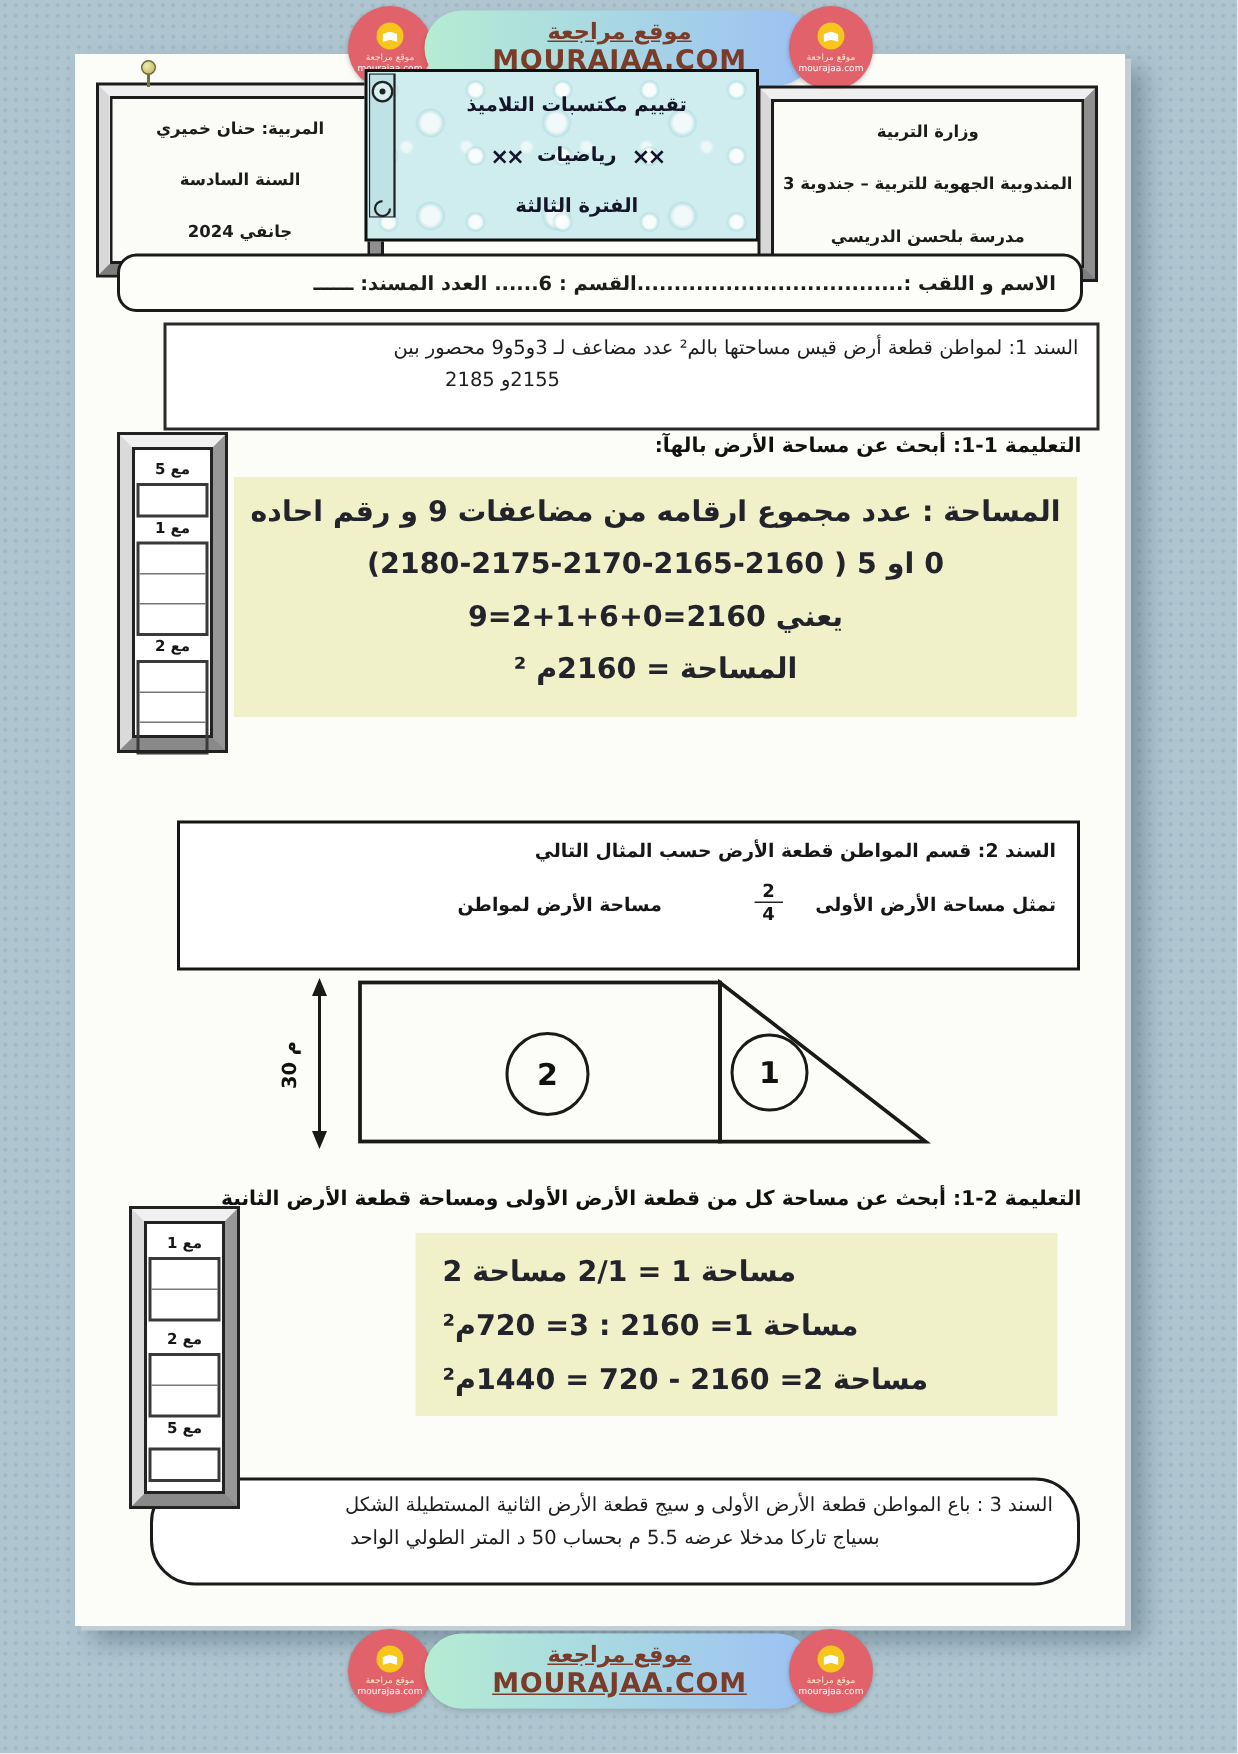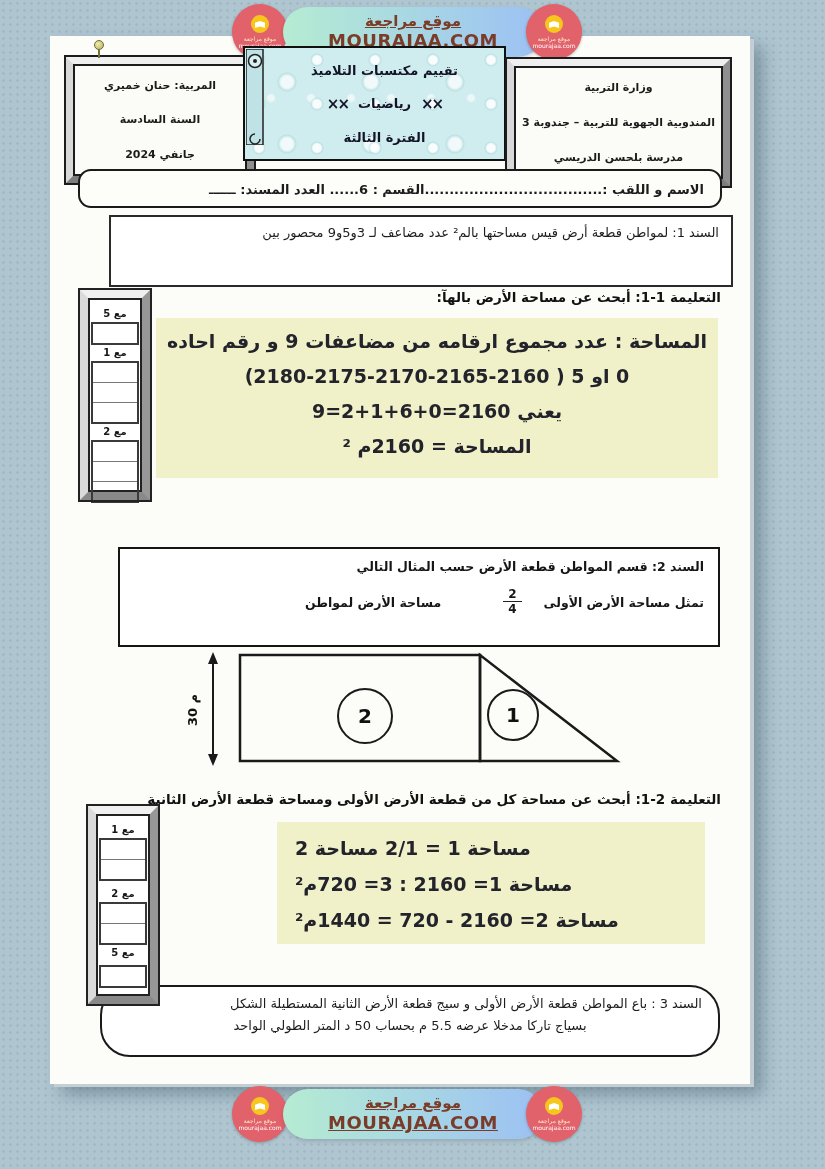--- a/index.html
+++ b/index.html
@@ -157,20 +157,21 @@
       <span>وزارة التربية</span>
       <span>المندوبية الجهوية للتربية – جندوبة 3</span>
       <span>مدرسة بلحسن الدريسي</span>
     </div>
   </div>
 
   <div class="student-line rtl">الاسم و اللقب :....................................القسم : 6...... العدد المسند: ــــــ</div>
 
   <div class="ex1-box rtl">
     <div>السند 1: لمواطن قطعة أرض قيس مساحتها بالم²  عدد مضاعف لـ 3و5و9 محصور بين</div>
+    <div class="ex1-l2">2155و 2185</div>
   </div>
   <div class="instr instr1 rtl">التعليمة 1-1: أبحث عن مساحة الأرض بالهآ:</div>
 
   <div class="yellow-box yellow1 rtl">
     <div>المساحة : عدد مجموع ارقامه من مضاعفات 9 و رقم احاده</div>
     <div>0 او 5 ( 2160-2165-2170-2175-2180)</div>
     <div>
       <span>يعني</span>
       <span dir="ltr">9=2+1+6+0=2160</span>
     </div>

